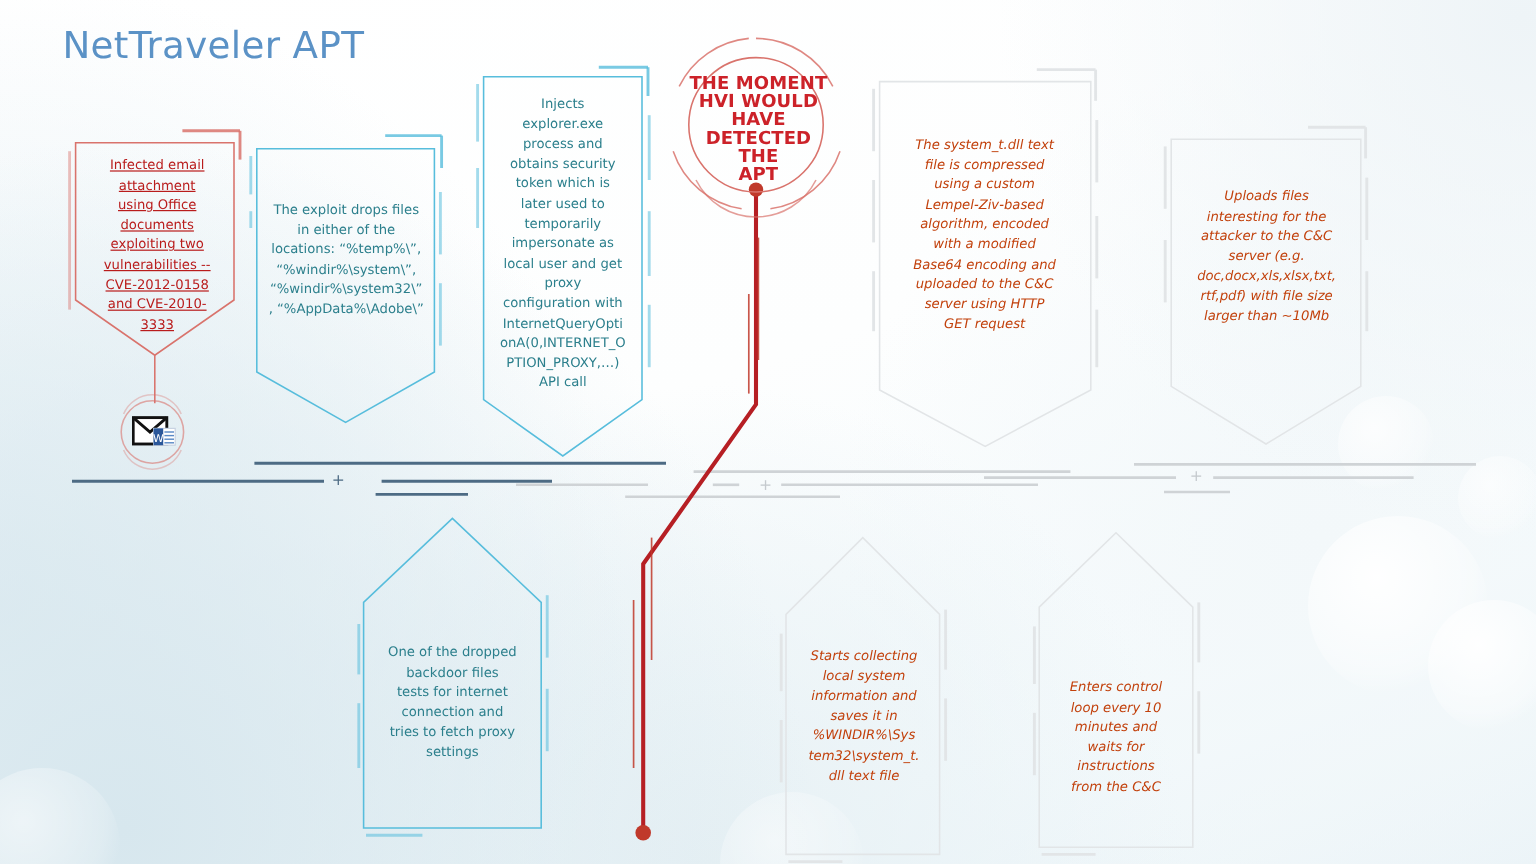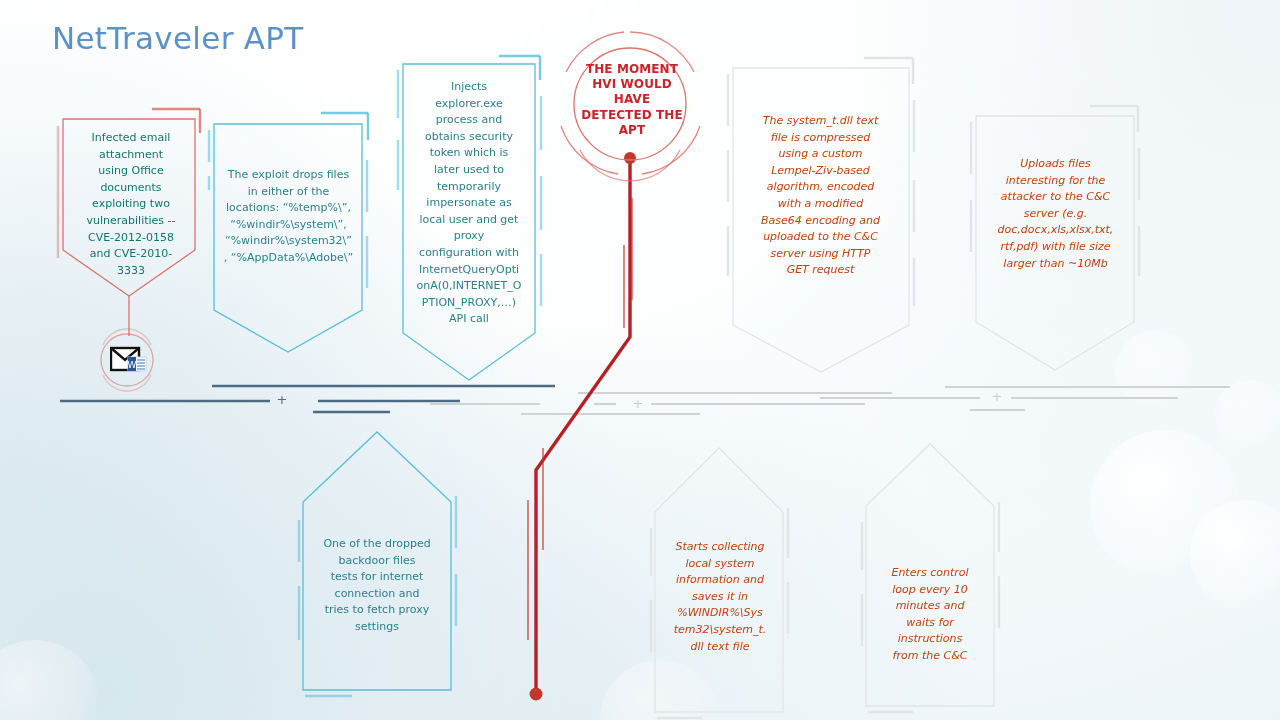--- a/index.html
+++ b/index.html
@@ -35,21 +35,21 @@
     font-size:31px;color:#5b92c6;letter-spacing:.3px;
     font-family:"DejaVu Sans","Liberation Sans",sans-serif;
   }
 
   
   #vec{position:absolute;left:0;top:0;width:1280px;height:720px;}
 
   
   .bn{position:absolute;text-align:center;line-height:16.6px;}
   .bn span{display:block;}
-  .t-red{color:#0f766e;}
+  .t-red{color:#b91c1c;text-decoration:underline;}
   .t-teal{color:#2b7f8c;}
   .t-grey{color:#c2410c;font-style:italic;}
   .fs13{font-size:11px;}
 
   
   #b1txt{left:72px;top:130px;width:118px;}
   
   #b2txt{left:211px;top:167px;width:155px;}
   
   #b3txt{left:404px;top:79px;width:130px;}
@@ -60,21 +60,21 @@
   
   #b6txt{left:311px;top:512px;width:132px;margin-top:24px;}
   
   #b7txt{left:658px;top:539px;width:124px;}
   
   #b8txt{left:868px;top:565px;width:124px;}
 
   
   #momenttxt{
     position:absolute;left:569px;top:62px;width:126px;
-    text-align:center;font-size:12px;line-height:15.2px;
+    text-align:center;font-size:15px;line-height:15.2px;
     color:#cc2229;font-weight:600;letter-spacing:.1px;
   }
   #momenttxt span{display:block;}
 
   
   #mailicon{position:absolute;left:110px;top:345px;width:40px;height:30px;}
 </style>
 </head>
 <body>
 

